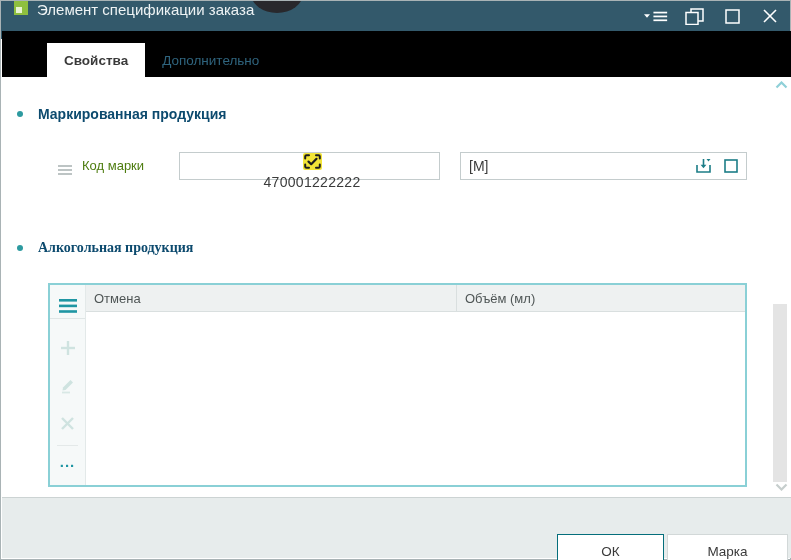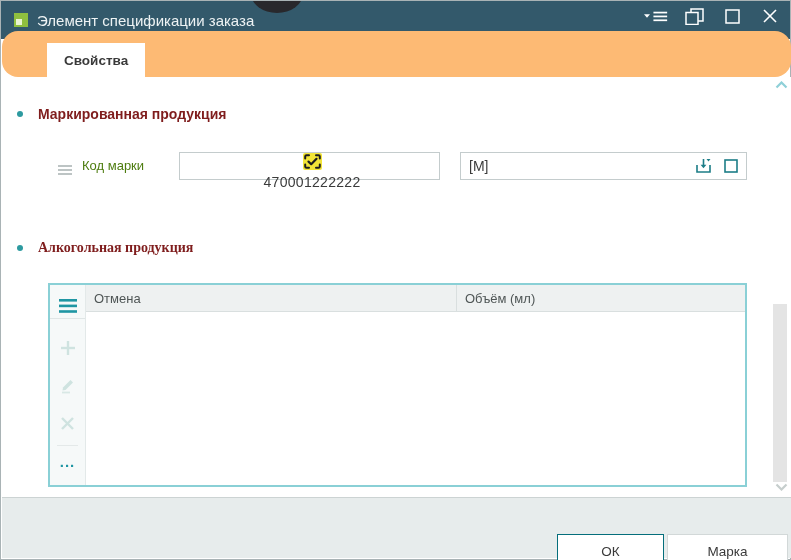--- a/index.html
+++ b/index.html
@@ -1,40 +1,40 @@
 <!DOCTYPE html>
 <html><head>
 <meta charset="utf-8">
 <style>
   html,body{margin:0;padding:0;width:791px;height:560px;background:#fff;
     font-family:"Liberation Sans",sans-serif;overflow:hidden;}
   .window{position:absolute;inset:0;border:1px solid #a9b3b5;box-sizing:border-box;background:#fff;}
 
   
   .titlebar{position:absolute;top:0;left:0;width:789px;height:38px;background:#33596b;
-    display:flex;align-items:center;overflow:hidden;}
+    display:flex;overflow:hidden;}
   .blob{position:absolute;left:250px;top:-27px;width:52px;height:39px;border-radius:50%;background:#28282c;}
   .app-icon{width:14px;height:14px;background:#8fbf3f;margin-left:13px;position:relative;flex:0 0 auto;}
   .app-icon::after{content:"";position:absolute;left:2px;bottom:2px;width:6px;height:6px;background:#e9f4d2;}
   .win-title{color:#eef3f4;font-size:15px;margin-left:9px;white-space:nowrap;}
   .tb-buttons{position:absolute;right:8px;top:0;height:30px;display:flex;align-items:center;gap:14px;}
   .tb-btn{width:24px;height:22px;display:flex;align-items:center;justify-content:center;cursor:pointer;}
 
   
-  .tabbar{position:absolute;top:30px;left:1px;width:789px;height:46px;background:#fdba74;
-    display:flex;align-items:flex-end;padding-left:45px;box-sizing:border-box;border-radius:16px;}
+  .tabbar{position:absolute;top:30px;left:1px;width:789px;height:46px;background:#000000;
+    display:flex;align-items:flex-end;padding-left:45px;box-sizing:border-box;}
   .tab{height:34px;display:flex;align-items:center;padding:0 17px;font-size:13.5px;color:#2f647e;cursor:pointer;}
   .tab.active{background:#fff;color:#3a3a3a;font-weight:bold;}
 
   
   .content{position:absolute;top:76px;left:1px;width:789px;height:421px;background:#fff;}
 
   .section-header{position:absolute;left:0;height:20px;display:flex;align-items:center;}
   .bullet{width:6px;height:6px;border-radius:50%;background:#2d9aa0;margin-left:15px;flex:0 0 auto;}
-  .section-title{margin-left:15px;font-size:14px;font-weight:bold;color:#7f1d1d;}
+  .section-title{margin-left:15px;font-size:14px;font-weight:bold;color:#0c4a6e;}
   #sec-marked{top:27px;}
   #sec-alcohol{top:161px;font-family:Liberation Serif, serif;}
 
   .field-row{position:absolute;top:75px;left:0;width:789px;height:28px;}
   .drag-handle{position:absolute;left:56px;top:9px;}
   .field-label{position:absolute;left:80px;top:0;height:28px;line-height:28px;font-size:13px;color:#4d7c0f;}
   .tb-input{position:absolute;top:0;height:28px;background:#fff;border:1px solid #c4cccd;box-sizing:border-box;
     display:flex;align-items:center;}
   #input-mark{left:177px;width:261px;flex-direction:column;}
   #input-mark .val{margin-left:5px;font-size:14px;color:#3b3b3b;letter-spacing:0.3px;}
@@ -108,20 +108,21 @@
         <svg width="16" height="16" viewBox="0 0 16 16">
           <line x1="2" y1="2" x2="14" y2="14" stroke="#fff" stroke-width="1.6"></line>
           <line x1="14" y1="2" x2="2" y2="14" stroke="#fff" stroke-width="1.6"></line>
         </svg>
       </span>
     </div>
   </div>
 
   <div class="tabbar">
     <div class="tab active">Свойства</div>
+    <div class="tab">Дополнительно</div>
   </div>
 
   <div class="content">
 
     <div class="section-header" id="sec-marked">
       <span class="bullet"></span>
       <span class="section-title">Маркированная продукция</span>
     </div>
 
     <div class="field-row">

